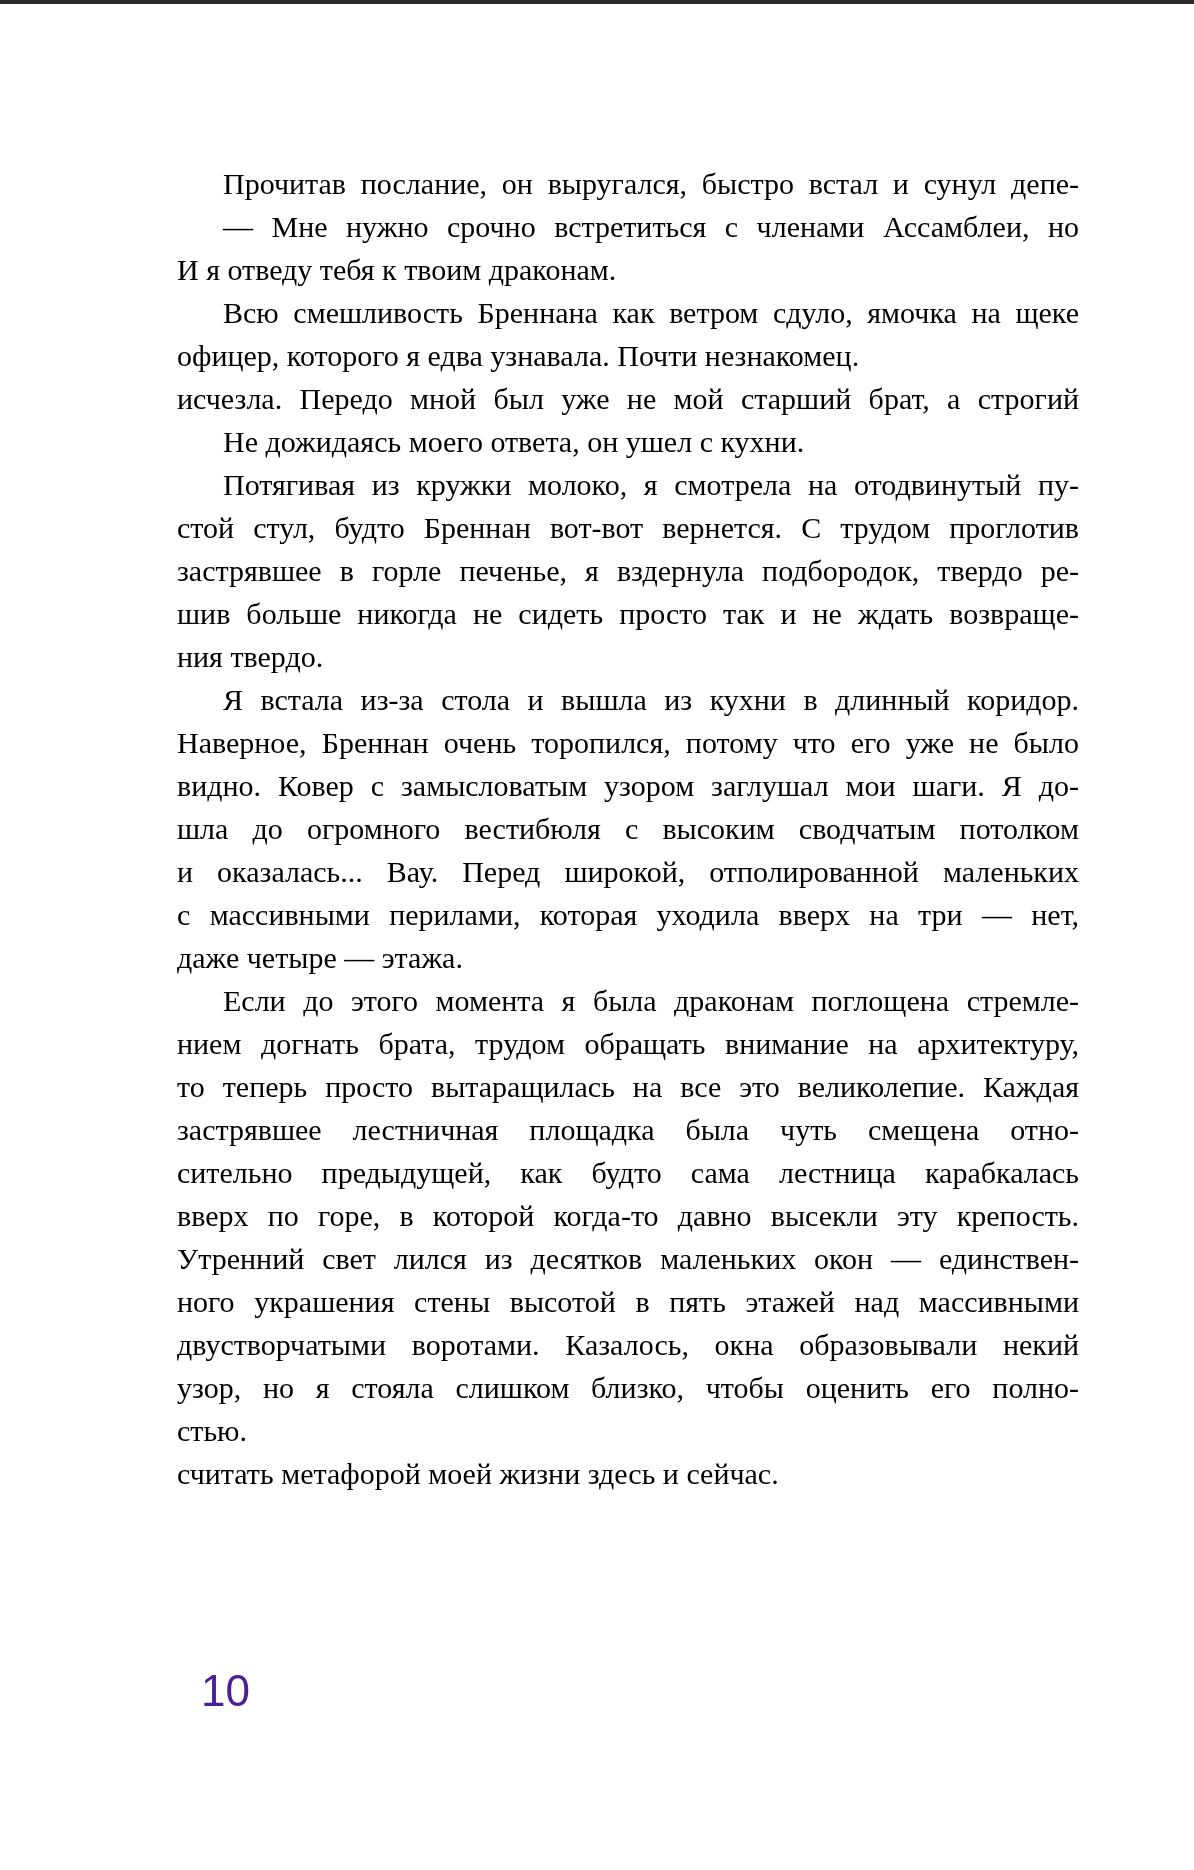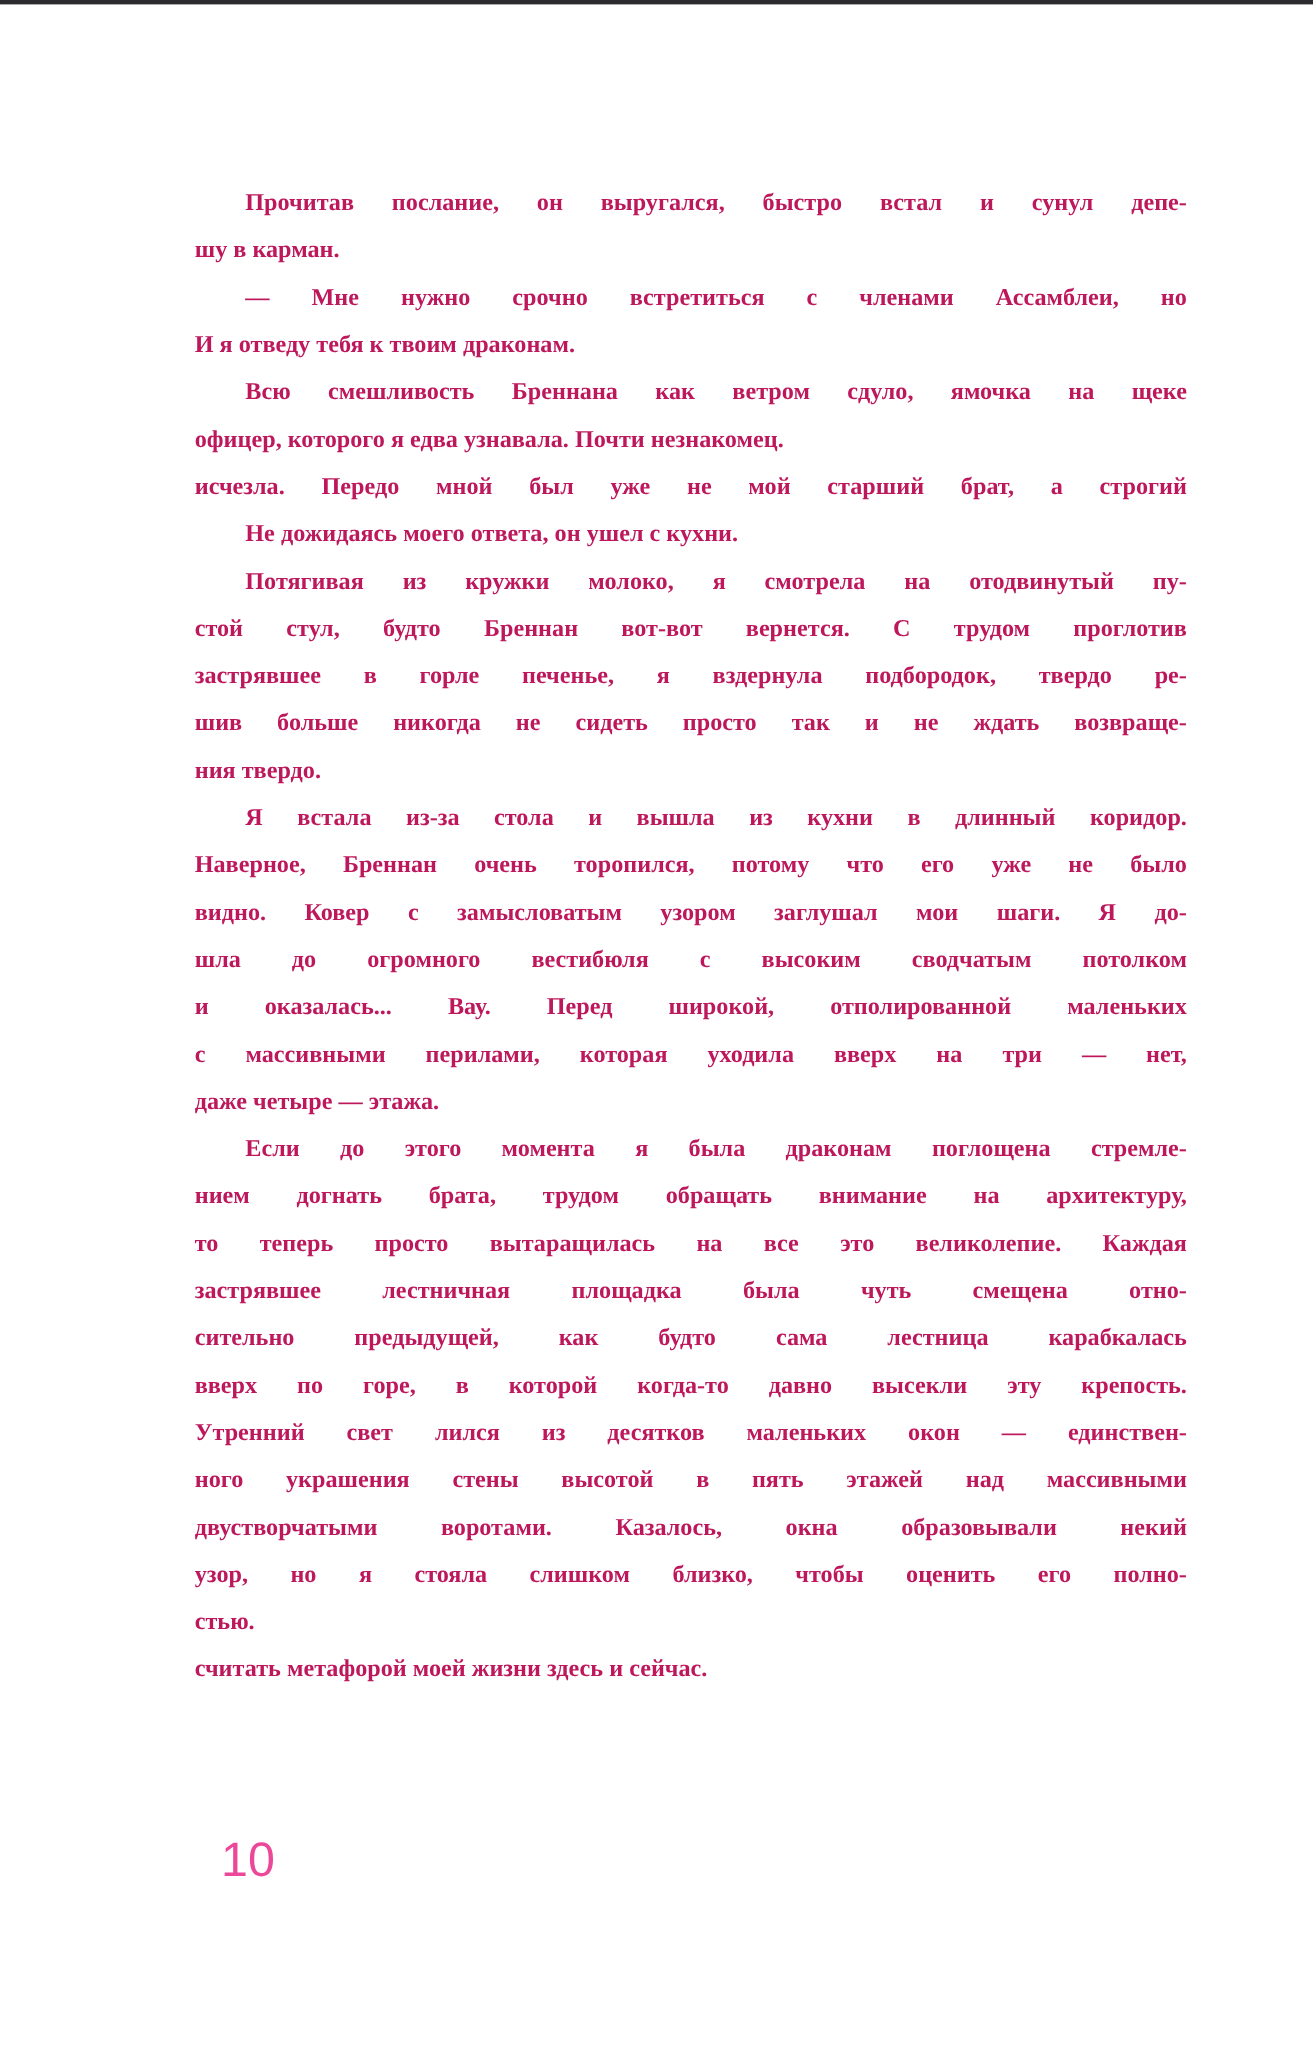--- a/index.html
+++ b/index.html
@@ -22,28 +22,27 @@
     background: #2b2b2e;
   }
   .text-block {
     position: absolute;
     left: 177px;
     top: 162px;
     width: 902px;
   }
   .line {
     font-family: "Liberation Serif", "DejaVu Serif", serif;
-    font-size: 22px;
+    font-size: 30px;
     line-height: 43px;
     height: 43px;
     overflow: hidden;
-    color: #be185d;
+    color: #000000;
     text-align: justify;
     text-align-last: justify;
-    font-weight: bold;
   }
   .line.indent {
     text-indent: 46px;
   }
   .line.last {
     text-align-last: left;
   }
   .page-number {
     position: absolute;
     left: 201px;
@@ -55,21 +54,20 @@
     color: #2a2a2a;
   }
 </style>
 </head>
 <body style="background: rgb(255, 255, 255);">
 
 <div>
   <div class="top-bar" style="background: rgb(43, 43, 46);"></div>
   <div class="text-block" id="text-block" style="color: rgb(26, 26, 26);">
       <div class="line indent">Прочитав послание, он выругался, быстро встал и сунул депе-</div>
-      <div class="line last">шу в карман.</div>
       <div class="line indent">— Мне нужно срочно встретиться с членами Ассамблеи, но</div>
       <div class="line last">И я отведу тебя к твоим драконам.</div>
       <div class="line indent">Всю смешливость Бреннана как ветром сдуло, ямочка на щеке</div>
       <div class="line last">офицер, которого я едва узнавала. Почти незнакомец.</div>
       <div class="line">исчезла. Передо мной был уже не мой старший брат, а строгий</div>
       <div class="line indent last">Не дожидаясь моего ответа, он ушел с кухни.</div>
       <div class="line indent">Потягивая из кружки молоко, я смотрела на отодвинутый пу-</div>
       <div class="line">стой стул, будто Бреннан вот-вот вернется. С трудом проглотив</div>
       <div class="line">застрявшее в горле печенье, я вздернула подбородок, твердо ре-</div>
       <div class="line">шив больше никогда не сидеть просто так и не ждать возвраще-</div>
@@ -87,14 +85,14 @@
       <div class="line">застрявшее лестничная площадка была чуть смещена отно-</div>
       <div class="line">сительно предыдущей, как будто сама лестница карабкалась</div>
       <div class="line">вверх по горе, в которой когда-то давно высекли эту крепость.</div>
       <div class="line">Утренний свет лился из десятков маленьких окон — единствен-</div>
       <div class="line">ного украшения стены высотой в пять этажей над массивными</div>
       <div class="line">двустворчатыми воротами. Казалось, окна образовывали некий</div>
       <div class="line">узор, но я стояла слишком близко, чтобы оценить его полно-</div>
       <div class="line last">стью.</div>
       <div class="line last">считать метафорой моей жизни здесь и сейчас.</div>
     </div>
-  <div class="page-number" style="color: #ec4899;">10</div>
+  <div class="page-number" style="color: #4c1d95;">10</div>
 </div>
 
 </body></html>

